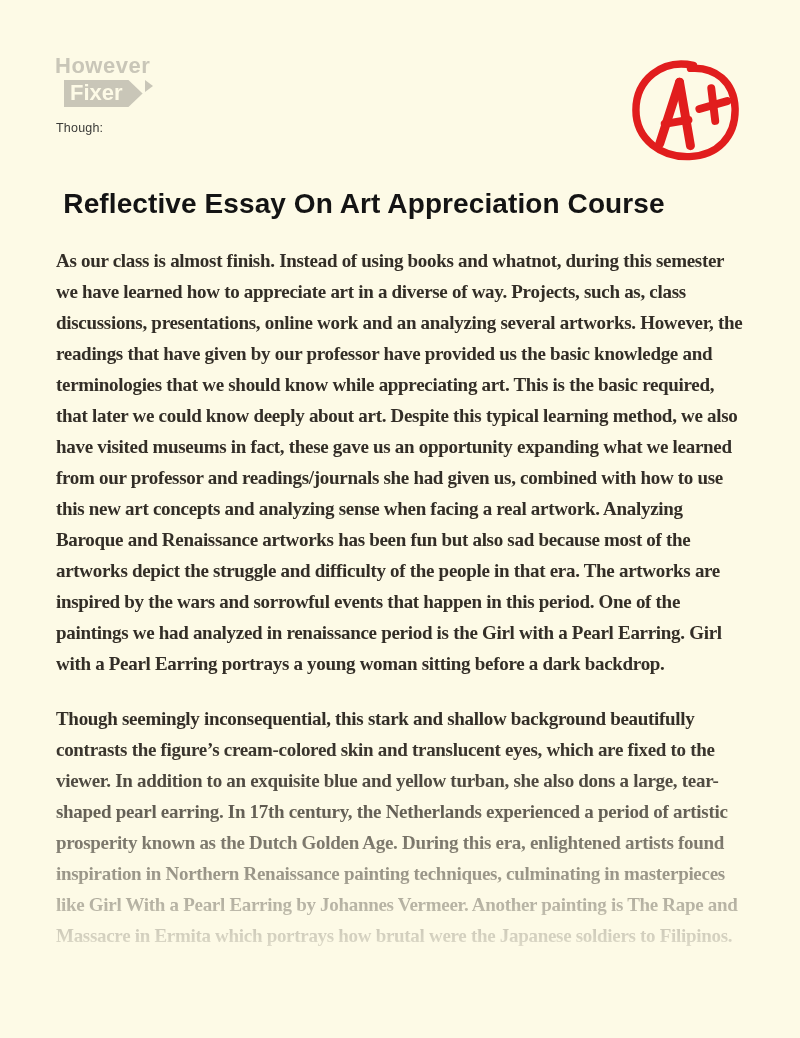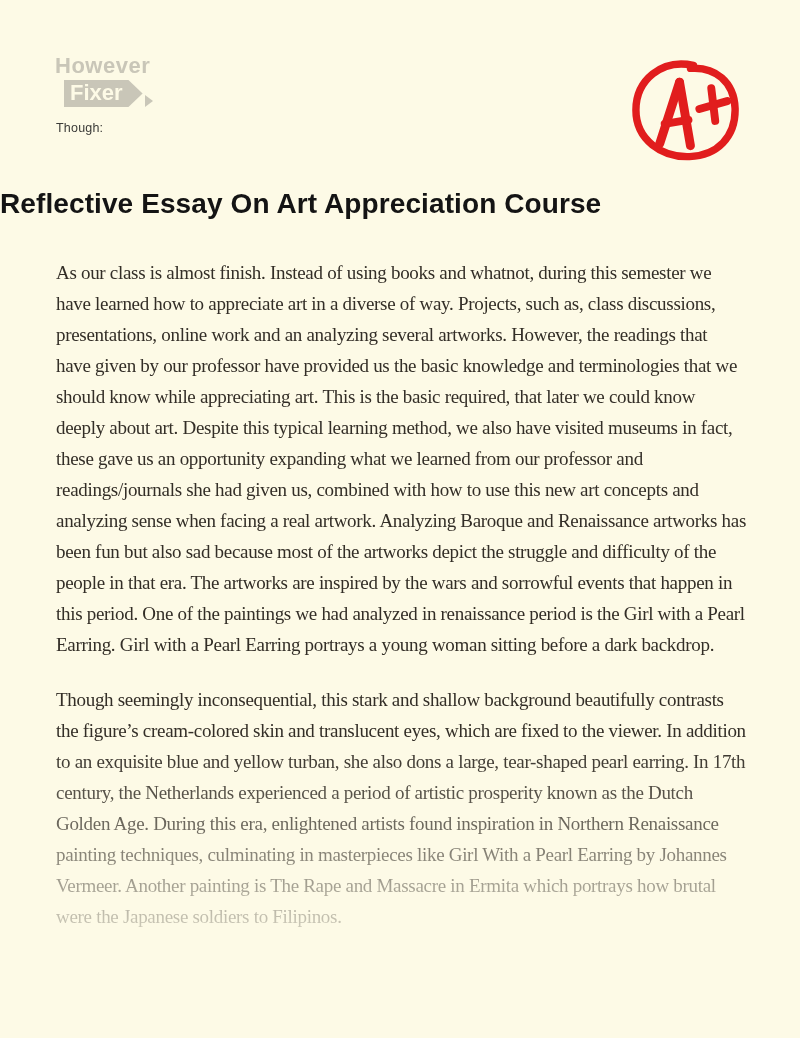--- a/index.html
+++ b/index.html
@@ -24,21 +24,21 @@
   .logo-grades {
     color: #c9c6b8;
     font-weight: 700;
     font-size: 22px;
     line-height: 1;
     letter-spacing: 0.5px;
     margin-bottom: 3px;
   }
   .badge-row {
     display: flex;
-    align-items: flex-end;
+    align-items: flex-start;
     padding-left: 9px;
   }
   .logo-badge {
     background: #c9c6b8;
     color: #fdfae6;
     font-weight: 700;
     font-size: 22px;
     line-height: 26px;
     padding: 0 20px 1px 6px;
     clip-path: polygon(0 0, 82% 0, 100% 50%, 82% 100%, 0 100%);
@@ -68,42 +68,45 @@
     color: #3a3a37;
     letter-spacing: 0.2px;
   }
 
   
   .title {
     position: absolute;
     top: 188px;
     left: 0;
     width: 656px;
+    text-align: center;
     margin: 0;
     font-size: 28px;
     font-weight: 600;
     color: #141414;
     letter-spacing: 0.1px;
+    padding-left: 36px;
   }
 
   
   .essay {
     position: absolute;
     left: 56px;
     top: 245px;
     width: 690px;
     font-family: "Liberation Serif", serif;
     font-size: 19px;
     line-height: 31px;
     color: #332e27;
     letter-spacing: -0.3px;
     text-align: left;
   }
   .essay p {
-    margin: 12px 0 24px 0;
+    margin: 0 0 24px 0;
+    font-weight: bold;
   }
 
   
   .fade-overlay {
     position: absolute;
     left: 0;
     top: 740px;
     width: 800px;
     height: 298px;
     background: linear-gradient(180deg,

